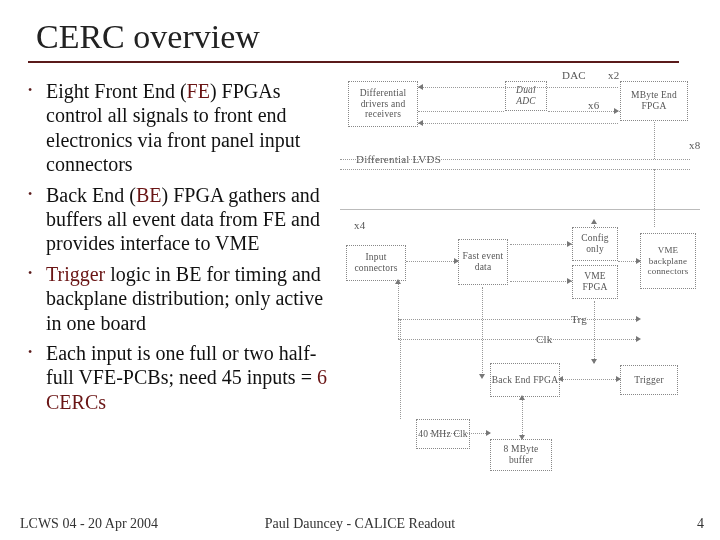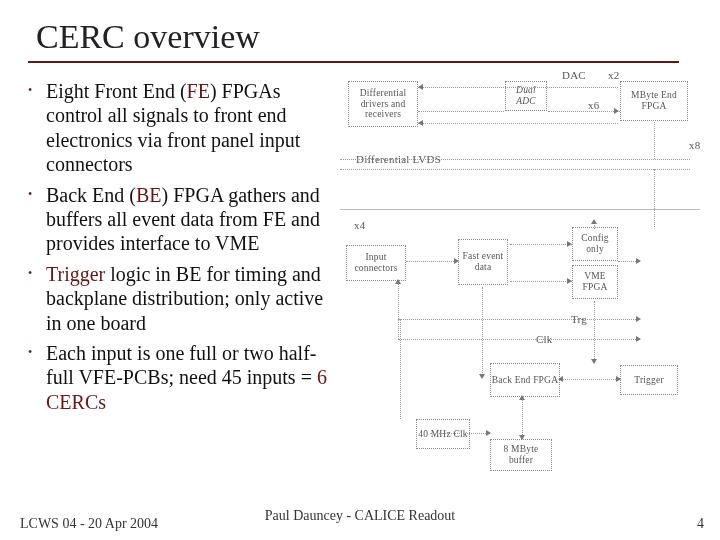--- a/index.html
+++ b/index.html
@@ -114,21 +114,21 @@
 
   .footer {
     position: absolute;
     left: 0;
     bottom: 8px;
     width: 720px;
     font-size: 14px;
     color: #333;
   }
   .footer-left  { position: absolute; left: 20px;  bottom: 0; }
-  .footer-mid   { position: absolute; left: 50%; bottom: 8px; transform: translateX(-50%); }
+  .footer-mid   { position: absolute; left: 50%; bottom: 0; transform: translateX(-50%); }
   .footer-right { position: absolute; right: 16px; bottom: 0; }
 </style>
 </head>
 <body>
 
 <div class="slide">
 
   <div class="title-wrap">
     <h1 class="title">CERC overview</h1>
   </div>
@@ -188,20 +188,22 @@
         <div class="label-free" style="top:150px; left:14px;">x4</div>
         <div class="box" style="top:176px; left:6px;  width:60px; height:36px;">Input
 connectors</div>
         <div class="box" style="top:170px; left:118px; width:50px; height:46px;">Fast
 event
 data</div>
         <div class="box" style="top:158px; left:232px; width:46px; height:34px;">Config
 only</div>
         <div class="box" style="top:196px; left:232px; width:46px; height:34px;">VME
 FPGA</div>
+        <div class="box" style="top:164px; left:300px; width:56px; height:56px; font-size:9px;">VME backplane
+connectors</div>
 
         <div class="ln" style="top:192px; left:66px; width:52px;"></div>
         <div class="arrowhead right" style="top:189px; left:114px;"></div>
         <div class="ln" style="top:175px; left:170px; width:62px;"></div>
         <div class="arrowhead right" style="top:172px; left:227px;"></div>
         <div class="ln" style="top:212px; left:170px; width:62px;"></div>
         <div class="arrowhead right" style="top:209px; left:227px;"></div>
         <div class="ln" style="top:192px; left:278px; width:22px;"></div>
         <div class="arrowhead right" style="top:189px; left:296px;"></div>
 

